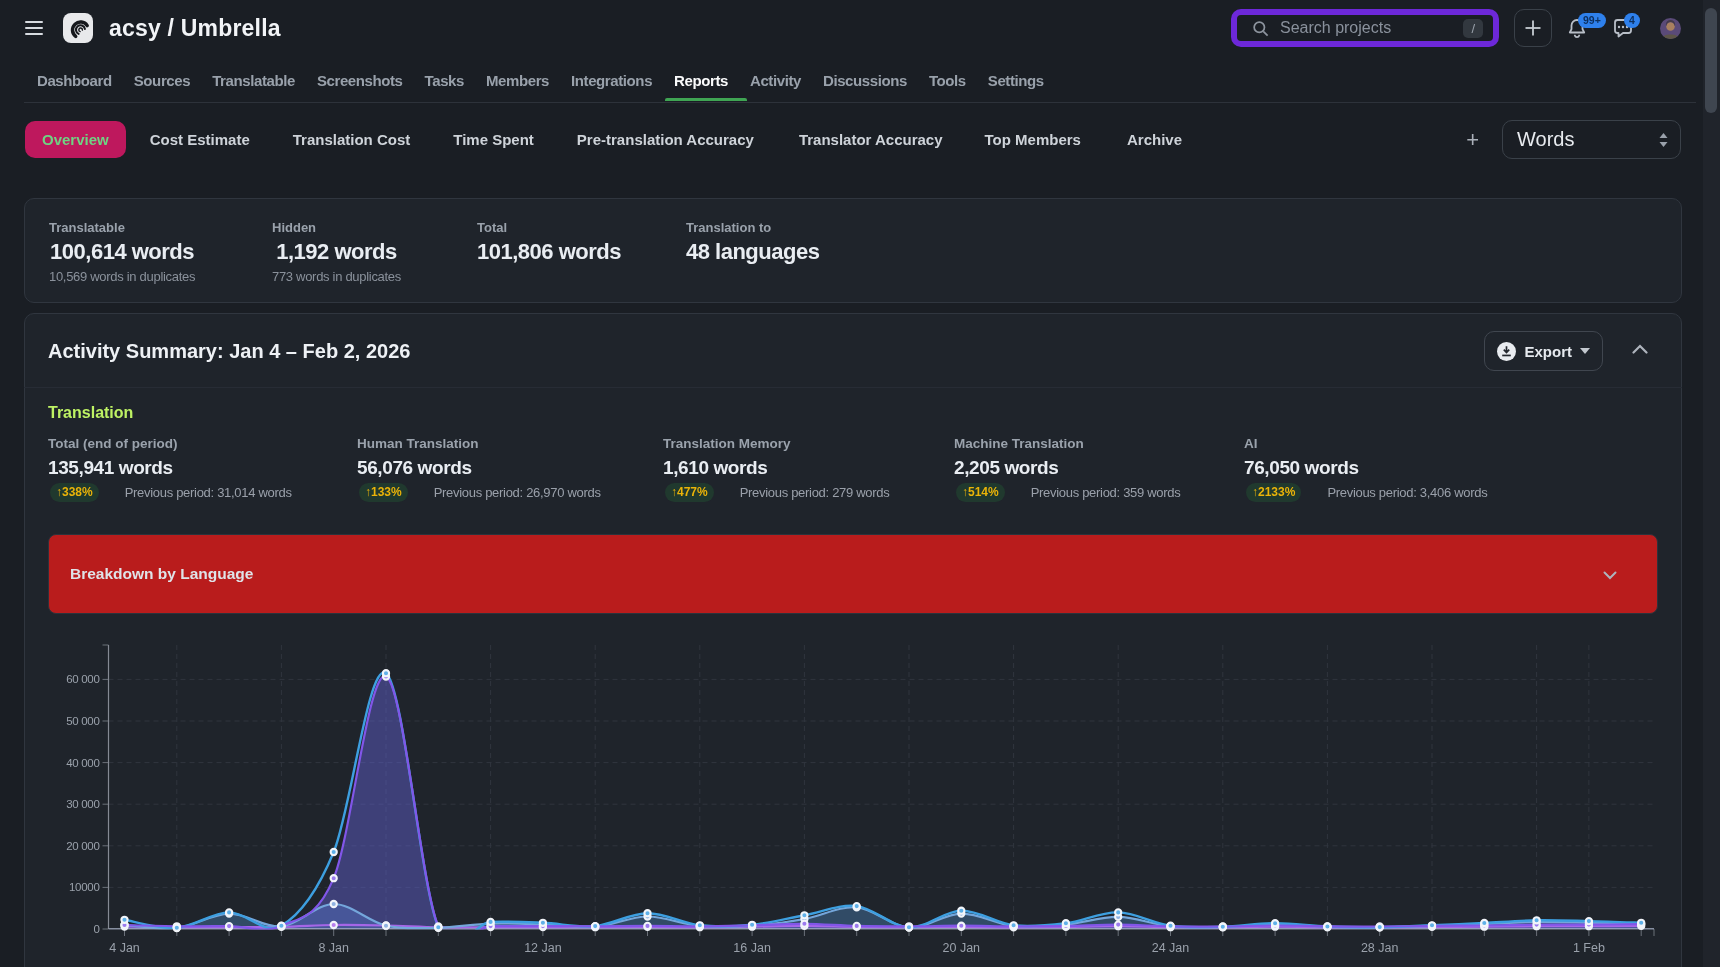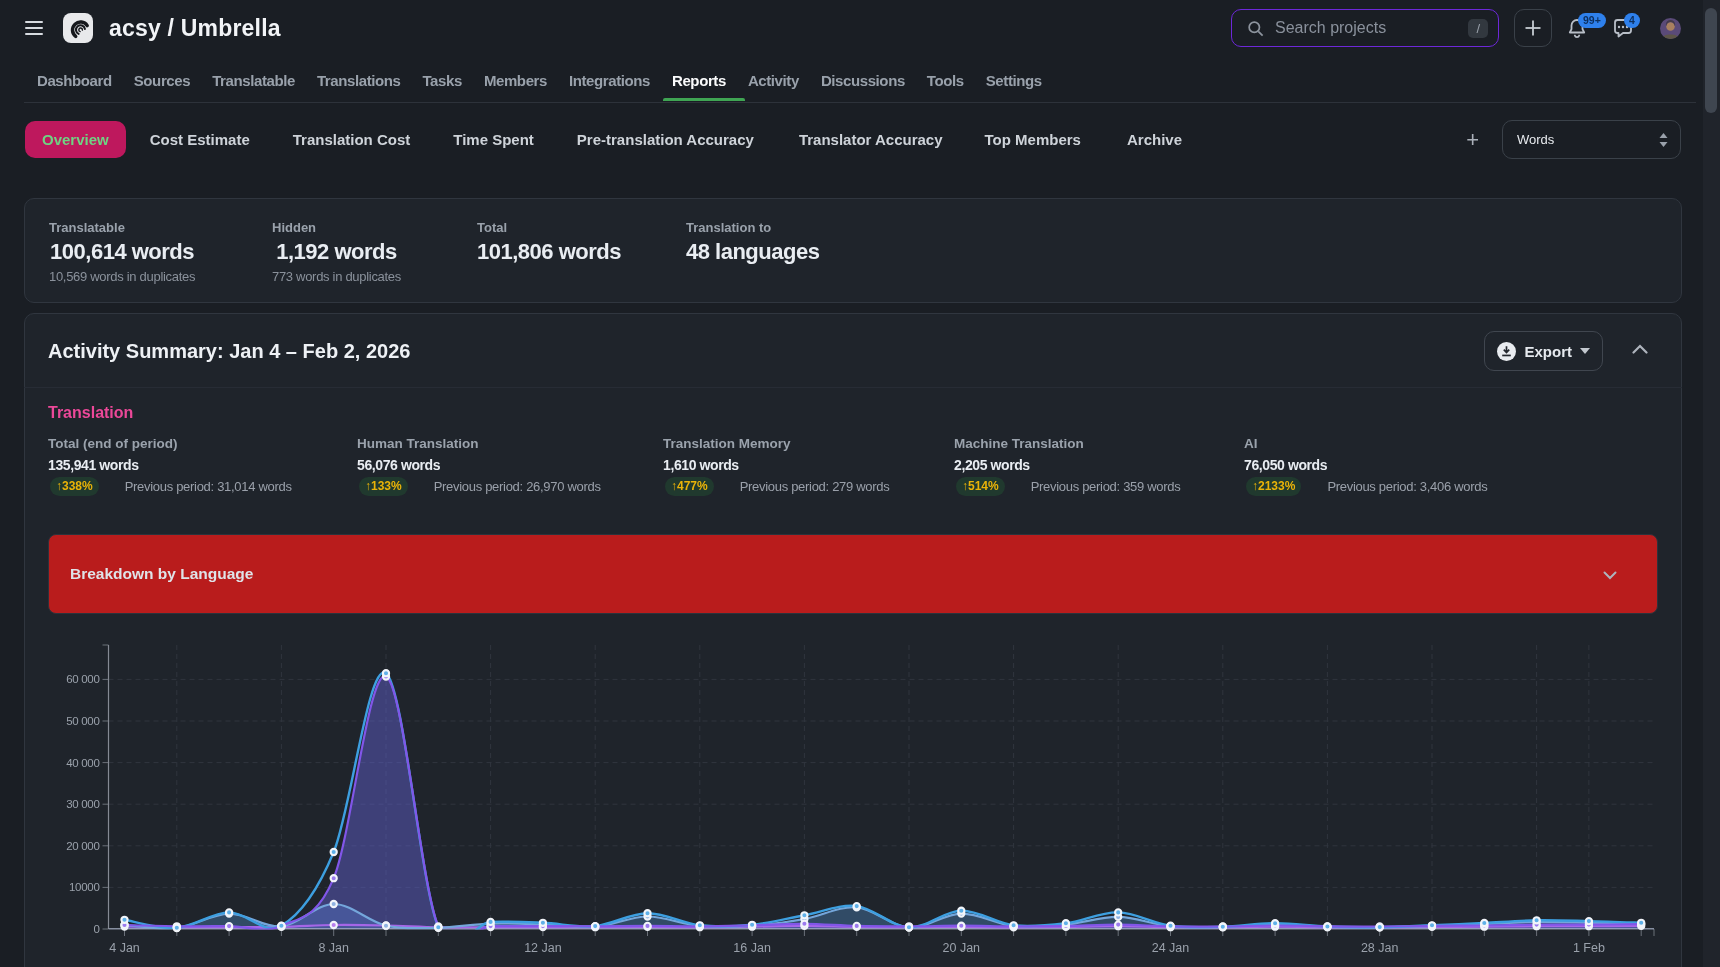--- a/index.html
+++ b/index.html
@@ -3,21 +3,21 @@
 <style>
 * { margin:0; padding:0; box-sizing:border-box; }
 html,body { width:1720px; height:967px; overflow:hidden; }
 body { background:#1a1e24; font-family:"Liberation Sans", sans-serif; color:#e8ecf1; position:relative; }
 .hdr { height:56px; display:flex; align-items:center; padding-left:25px; }
 .burger { width:18px; height:14px; display:flex; flex-direction:column; justify-content:space-between; margin-right:20px; }
 .burger span { display:block; height:2.4px; background:#d7dbe0; border-radius:1px; }
 .logo { width:30px; height:30px; border-radius:8px; background:#e8e9eb; margin-right:16px; display:flex; align-items:center; justify-content:center; }
 .title { font-size:23px; font-weight:700; color:#f2f4f7; letter-spacing:0.2px; }
 .hright { position:absolute; top:9px; right:0; display:flex; align-items:center; }
-.search { width:268px; height:38px; border:1px solid #6d28d9; border-radius:10px; display:flex; align-items:center; padding:0 10px 0 14px; background:#1a1e24; }
+.search { width:268px; height:38px; border:6px solid #6d28d9; border-radius:10px; display:flex; align-items:center; padding:0 10px 0 14px; background:#1a1e24; }
 .search .ph { color:#8a919c; font-size:16px; margin-left:10px; flex:1; }
 .kbd { background:#32383f; color:#9aa1ab; border-radius:5px; font-size:13px; padding:2px 8px; }
 .plusbtn { width:38px; height:38px; border:1px solid #3a4149; border-radius:10px; margin-left:15px; display:flex; align-items:center; justify-content:center; }
 .icn { position:relative; margin-left:13px; width:24px; height:24px; }
 .icn2 { position:relative; margin-left:22px; width:24px; height:24px; }
 .badge { position:absolute; top:-3px; left:13px; background:#2e80ec; color:#0d2f5e; font-size:10.5px; font-weight:700; border-radius:8px; padding:0.5px 5px; line-height:13.5px; }
 .avatar { width:21px; height:21px; border-radius:50%; margin-left:25px; margin-right:39px; overflow:hidden; }
 .nav { display:flex; gap:22px; padding-left:37px; position:relative; height:47px; align-items:center; }
 .nav::before { content:""; position:absolute; left:24px; right:24px; bottom:0; height:1px; background:#2d323a; }
 .nav a { color:#99a1ab; font-size:15px; letter-spacing:-0.4px; font-weight:700; text-decoration:none; position:relative; padding:14px 0 12px; }
@@ -34,24 +34,24 @@
 .lab { font-size:13px; font-weight:700; color:#9aa2ac; }
 .val { font-size:22px; font-weight:700; color:#e9edf2; margin-top:4px; letter-spacing:-0.5px;text-align:center; }
 .sub { font-size:13px; color:#8a919b; margin-top:4px; letter-spacing:-0.3px; }
 .card2 { position:absolute; left:24px; top:313px; width:1658px; height:680px; background:#1f242b; border:1px solid #30363f; border-radius:10px; }
 .c2h { position:absolute; left:24px; top:330px; width:1658px; height:48px; }
 .c2title { position:absolute; left:24px; top:10px; font-size:20px; font-weight:700; color:#eef1f5; }
 .exportbtn { position:absolute; right:79px; top:1px; height:40px; border:1px solid #40464f; border-radius:10px; display:flex; align-items:center; padding:0 12px; }
 .exportbtn .t { font-size:15px; font-weight:600; color:#e5e9ee; margin:0 8px 0 8px; }
 .chev { position:absolute; right:34px; top:10px; }
 .divider { position:absolute; left:24px; top:387px; width:1658px; height:1px; background:#272c35; }
-.th { position:absolute; left:48px; top:404px; font-size:16px; font-weight:700; color:#ec4899; }
+.th { position:absolute; left:48px; top:404px; font-size:16px; font-weight:700; color:#bef264; }
 .tcol { position:absolute; top:436px; }
 .tlab { font-size:13.5px; font-weight:700; color:#9aa2ac; }
-.tval { font-size:14px; font-weight:700; color:#e9edf2; margin-top:6px; letter-spacing:-0.4px; }
+.tval { font-size:19px; font-weight:700; color:#e9edf2; margin-top:6px; letter-spacing:-0.4px; }
 .trow { margin-top:4px; margin-left:2px; display:flex; align-items:center; }
 .gbadge { background:#20392e; color:#eab308; font-size:12px; font-weight:700; border-radius:11px; padding:2px 6px 3px 6px; }
 .prev { color:#9aa0aa; font-size:13px; letter-spacing:-0.3px; margin-left:26px; }
 .bdl { position:absolute; left:48px; top:534px; width:1610px; height:80px; border:1px solid #2c323b; border-radius:8px; background:#b91c1c; }
 .bdl .t { position:absolute; left:21px; top:30px; font-size:15.5px; font-weight:700; color:#dfe3e8; }
 .scroll { position:absolute; right:3px; top:8px; width:12px; height:105px; background:#3f4650; border-radius:6px; }
 svg text { font-family:"Liberation Sans", sans-serif; }
 </style></head>
 <body>
 <div class="hdr">
@@ -110,21 +110,21 @@
           <path d="M3 32 C3 23, 29 23, 29 32 Z" fill="#5d5547"></path>
           <path d="M9.5 12.5 a6.5 6.5 0 0 1 13 0 l0.6 -2.5 a7 7 0 0 0 -14.2 0 z" fill="#433a4a"></path>
         </svg>
     </div>
   </div>
 </div>
 <div class="nav">
   <a>Dashboard</a>
     <a>Sources</a>
     <a>Translatable</a>
-    <a>Translations</a>
+    <a>Screenshots</a>
     <a>Tasks</a>
     <a>Members</a>
     <a>Integrations</a>
     <a class="act">Reports</a>
     <a>Activity</a>
     <a>Discussions</a>
     <a>Tools</a>
     <a>Settings</a>
 </div>
 <div class="subrow">
@@ -132,21 +132,21 @@
   <span class="stab" style="margin-left:24px;">Cost Estimate</span>
   <span class="stab" style="margin-left:43px;">Translation Cost</span>
   <span class="stab" style="margin-left:43px;">Time Spent</span>
   <span class="stab" style="margin-left:43px;">Pre-translation Accuracy</span>
   <span class="stab" style="margin-left:45px;">Translator Accuracy</span>
   <span class="stab" style="margin-left:42px;">Top Members</span>
   <span class="stab" style="margin-left:46px;">Archive</span>
   <span class="subright">
     <span class="plus2">+</span>
     <span class="select">
-        <span style="font-size:13px;">Words</span>
+        <span style="font-size:20px;">Words</span>
         <svg width="9" height="14" viewBox="0 0 9 14" fill="#9aa1ab">
           <path d="M4.5 0 L8.5 5 L0.5 5 Z"></path>
           <path d="M4.5 14 L8.5 9 L0.5 9 Z"></path>
         </svg>
       </span>
   </span>
 </div>
 <div class="card1">
   <div class="c1col" style="left:24px;">
       <div class="lab">Translatable</div>

